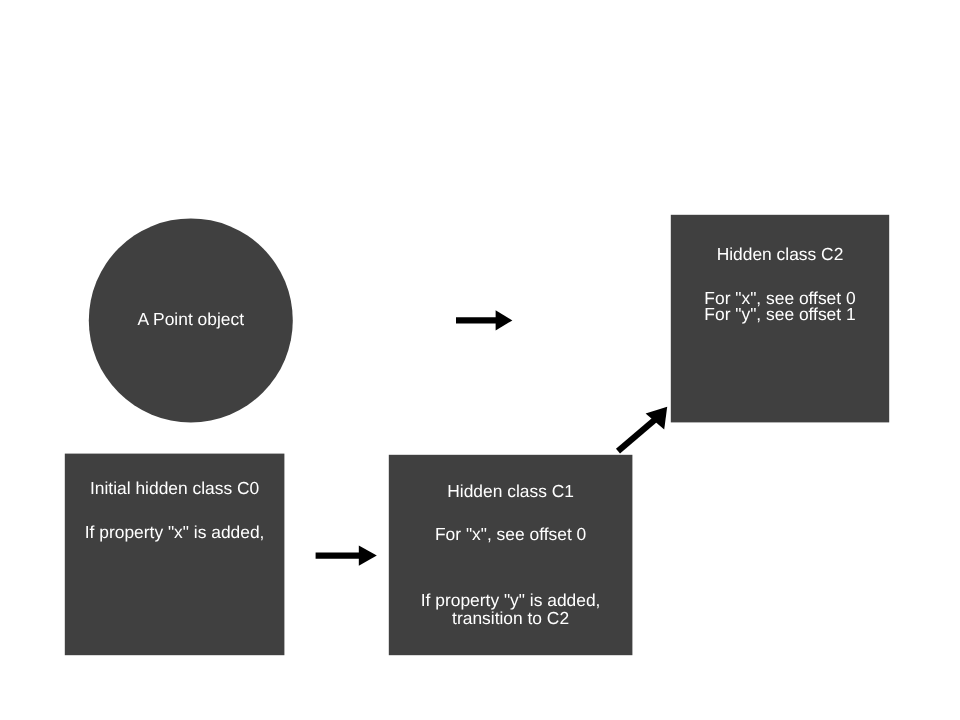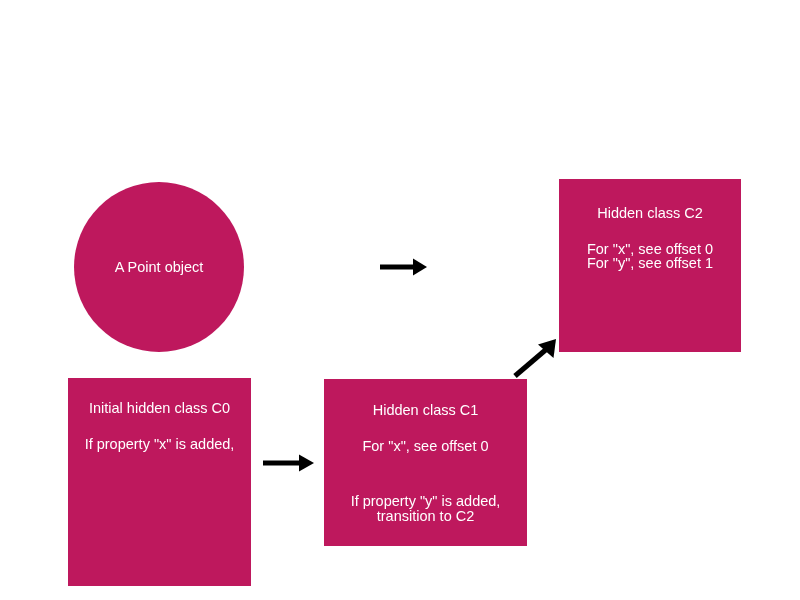--- a/index.html
+++ b/index.html
@@ -19,21 +19,21 @@
     position: absolute;
     left: 0; top: 0;
     width: 800px;
     height: 600px;
   }
 
   
   .node {
     position: absolute;
     box-sizing: border-box;
-    background: #be185d;
+    background: #404040;
     color: #ffffff;
     text-align: center;
     font-size: 14.5px;
     line-height: 1.0;
     -webkit-font-smoothing: antialiased;
   }
 
   .circle {
     left: 74px;
     top: 182px;
@@ -44,24 +44,24 @@
     align-items: center;
     justify-content: center;
   }
   .circle .label { display: block; text-align: right; }
 
   .box {
     padding-top: 0;
   }
 
   .box-c0 {
-    left: 68px;
+    left: 54px;
     top: 378px;
     width: 183px;
-    height: 208px;
+    height: 168px;
   }
   .box-c1 {
     left: 324px;
     top: 379px;
     width: 203px;
     height: 167px;
   }
   .box-c2 {
     left: 559px;
     top: 179px;

